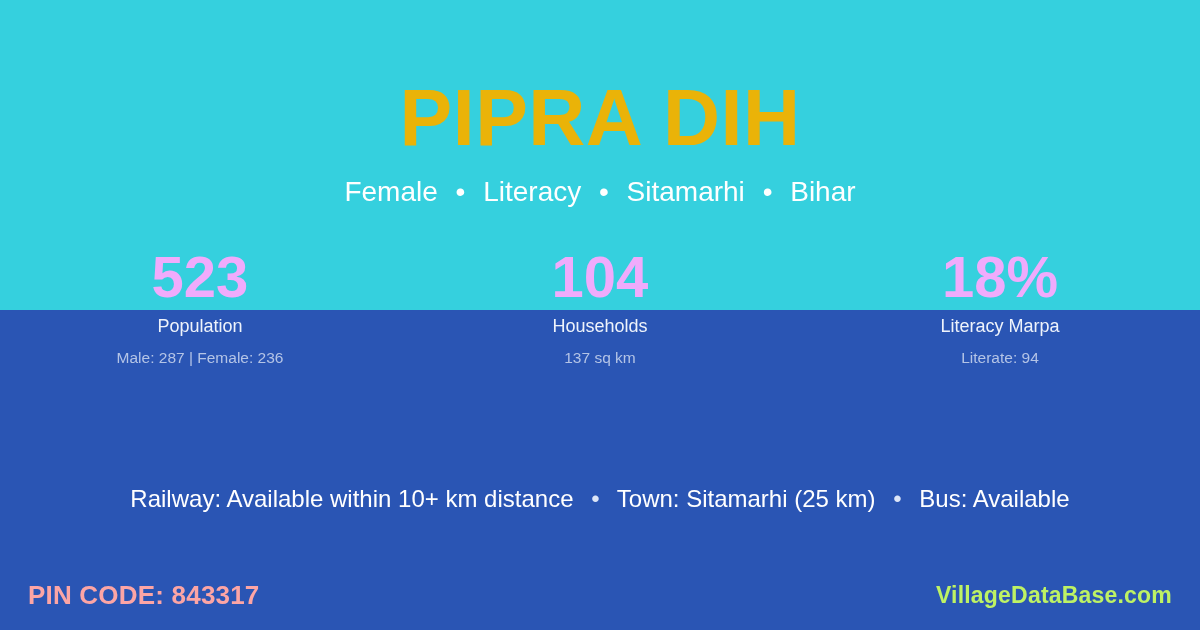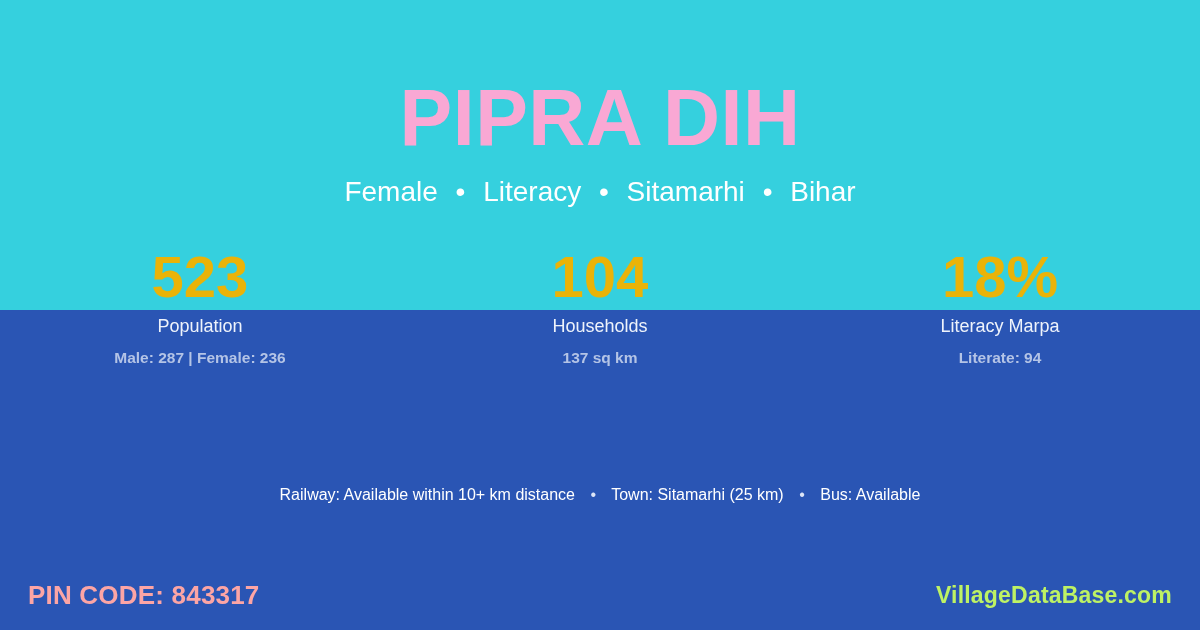--- a/index.html
+++ b/index.html
@@ -41,21 +41,21 @@
     width: 1200px;
     text-align: center;
   }
   .village-title {
     margin: 0;
     padding-top: 78px;
     font-size: 79px;
     font-weight: 700;
     line-height: 1;
     letter-spacing: 0.5px;
-    color: #f9a8d4;
+    color: #eab308;
     white-space: nowrap;
   }
   .village-subtitle {
     margin: 0;
     padding-top: 21px;
     font-size: 28px;
     font-weight: 400;
     line-height: 1;
     color: #ffffff;
     white-space: nowrap;
@@ -76,46 +76,46 @@
     flex-direction: row;
   }
   .stat {
     flex: 1 1 0;
     text-align: center;
   }
   .stat-value {
     font-size: 58px;
     font-weight: 700;
     line-height: 1;
-    color: #eab308;
+    color: #f0abfc;
     height: 60px;
   }
   .stat-label {
     margin-top: 9px;
     font-size: 18px;
     font-weight: 400;
     line-height: 1;
     color: #eef3fb;
   }
   .stat-sub {
     margin-top: 15px;
     font-size: 15.5px;
-    font-weight: 700;
+    font-weight: 400;
     line-height: 1;
     color: #b4c4e6;
   }
 
   
   .infra {
     position: absolute;
     left: 0;
     top: 487px;
     width: 1200px;
     text-align: center;
-    font-size: 16px;
+    font-size: 24px;
     line-height: 1;
     color: #ffffff;
     white-space: nowrap;
   }
   .infra .sep-dot {
     padding: 0 11px;
     color: #dce5f7;
   }
 
   

